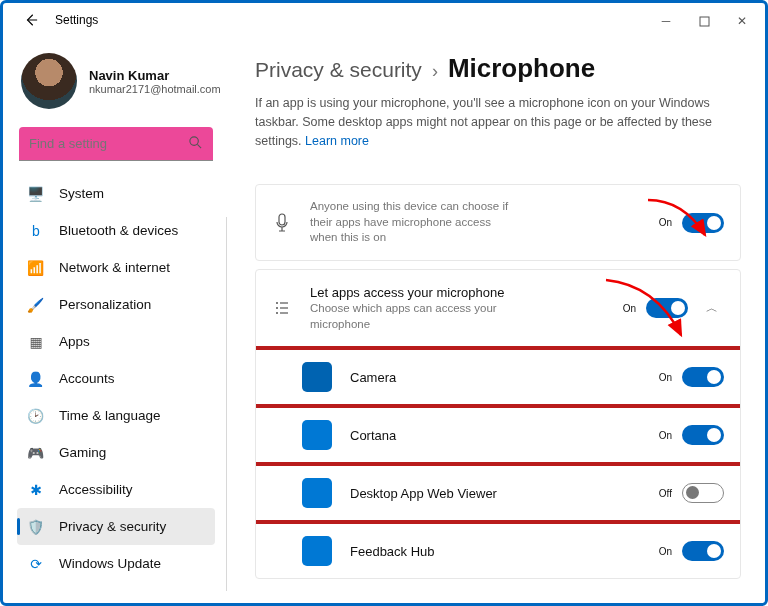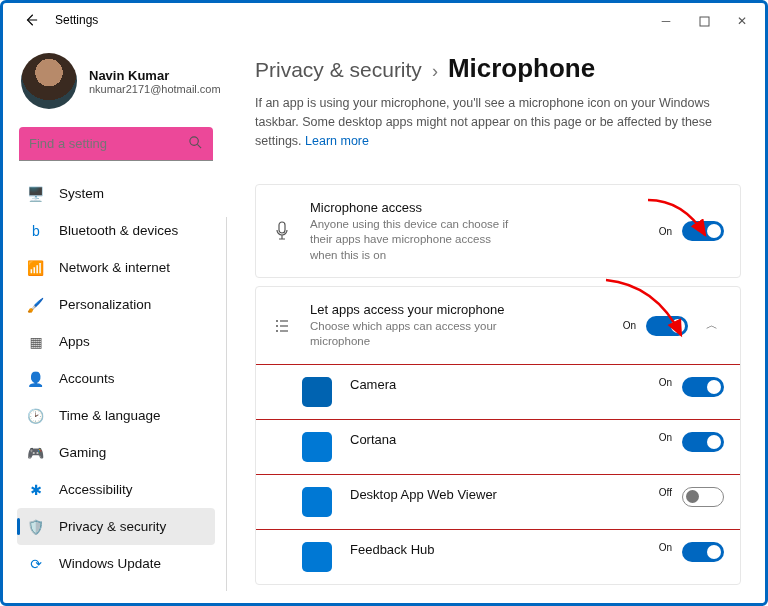--- a/index.html
+++ b/index.html
@@ -37,21 +37,21 @@
 .ctext{flex:1;min-width:0}
 .ct1{font-size:13px;color:#111;line-height:1.35}
 .ct2{font-size:11.5px;color:#777;line-height:1.35;max-width:210px}
 .tstate{font-size:10px;color:#111;margin-right:10px}
 .toggle{width:42px;height:20px;border-radius:10px;position:relative;cursor:pointer;flex-shrink:0}
 .toggle.on{background:#0067c0}
 .toggle.on::after{content:"";position:absolute;right:3px;top:3px;width:14px;height:14px;border-radius:50%;background:#fff}
 .toggle.off{background:#fff;border:1px solid #888}
 .toggle.off::after{content:"";position:absolute;left:3px;top:2px;width:13px;height:13px;border-radius:50%;background:#777}
 .chev{width:24px;text-align:center;color:#555;margin-left:12px;font-size:12px}
-.app-row{display:flex;padding:12px 16px;border-top:1px solid #b91c1c}
+.app-row{display:flex;align-items:center;padding:12px 16px;border-top:4px solid #b91c1c}
 .app-row .aicon{width:30px;height:30px;border-radius:5px;margin-left:30px;margin-right:18px;flex-shrink:0}
 .app-row .aname{flex:1;font-size:13px;color:#111}
 .arrow{position:absolute;pointer-events:none}
 .arrow svg{overflow:visible}
 .main::-webkit-scrollbar{width:0}
 </style>
 </head>
 <body>
 
 <div class="titlebar">
@@ -150,21 +150,20 @@
 
     <div class="card">
       <div class="crow">
         <div class="cicon">
             <svg width="16" height="20" viewBox="0 0 16 20">
               <rect x="5" y="1" width="6" height="11" rx="3" fill="none" stroke="#555" stroke-width="1.2"></rect>
               <path d="M3 9a5 5 0 0 0 10 0M8 14v4M5 18h6" fill="none" stroke="#555" stroke-width="1.2"></path>
             </svg>
           </div>
         <div class="ctext">
-          <div class="ct1">Microphone access</div>
           <div class="ct2">Anyone using this device can choose if their apps have microphone access when this is on</div>
         </div>
         <span class="tstate">On</span>
         <div class="toggle on"></div>
       </div>
     </div>
 
     <div class="card">
       <div class="crow">
         <div class="cicon">

